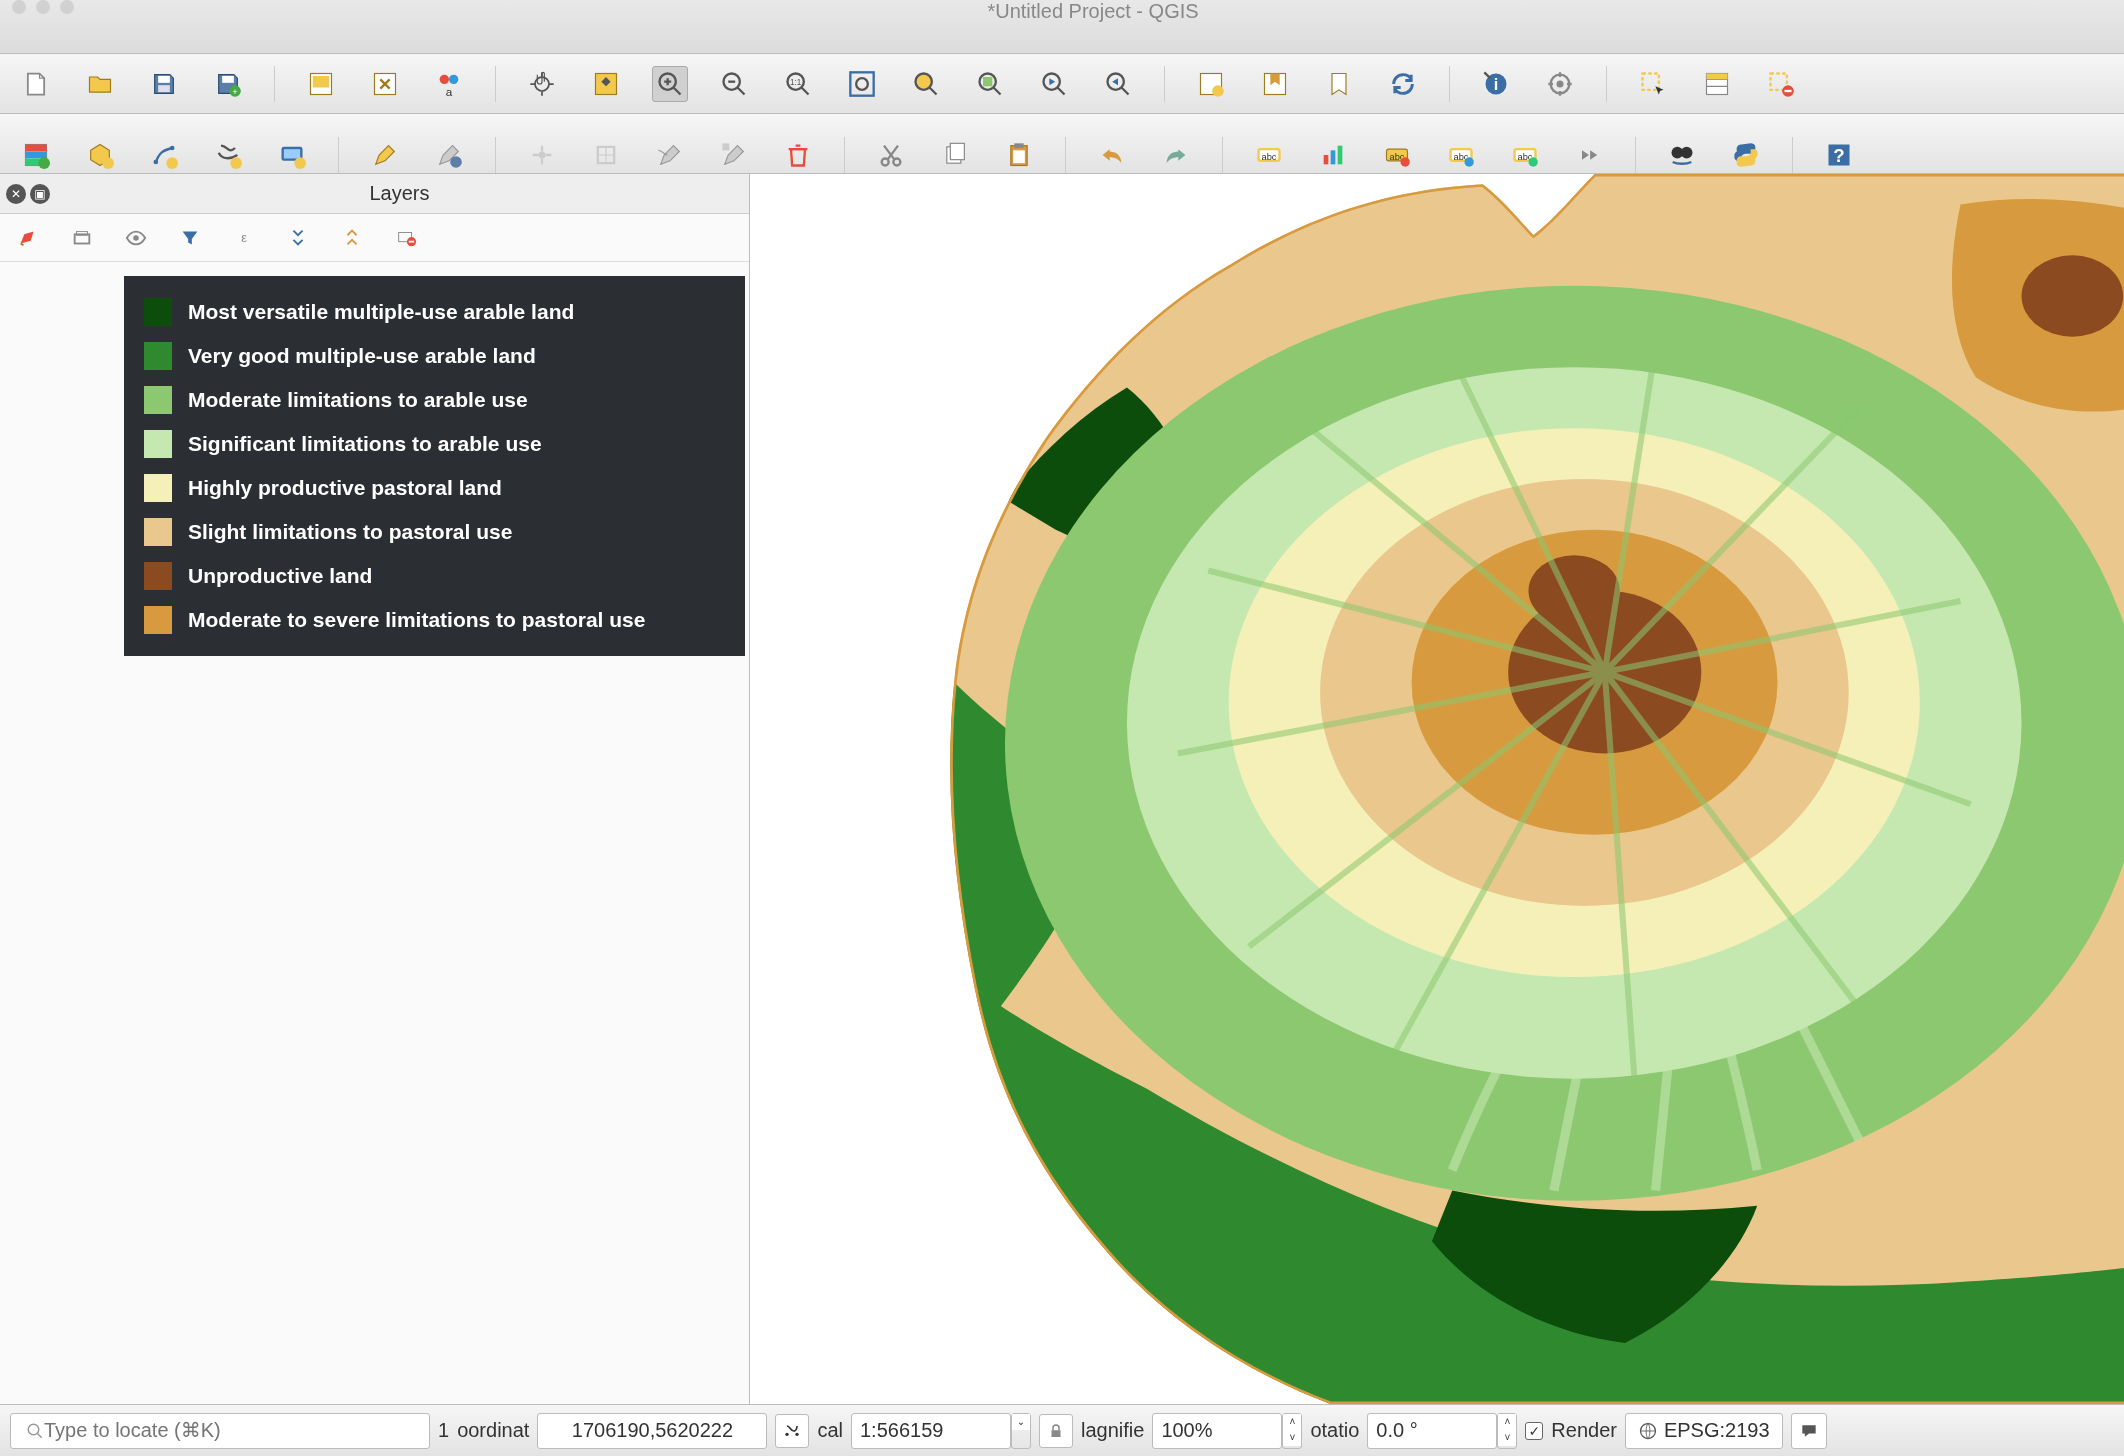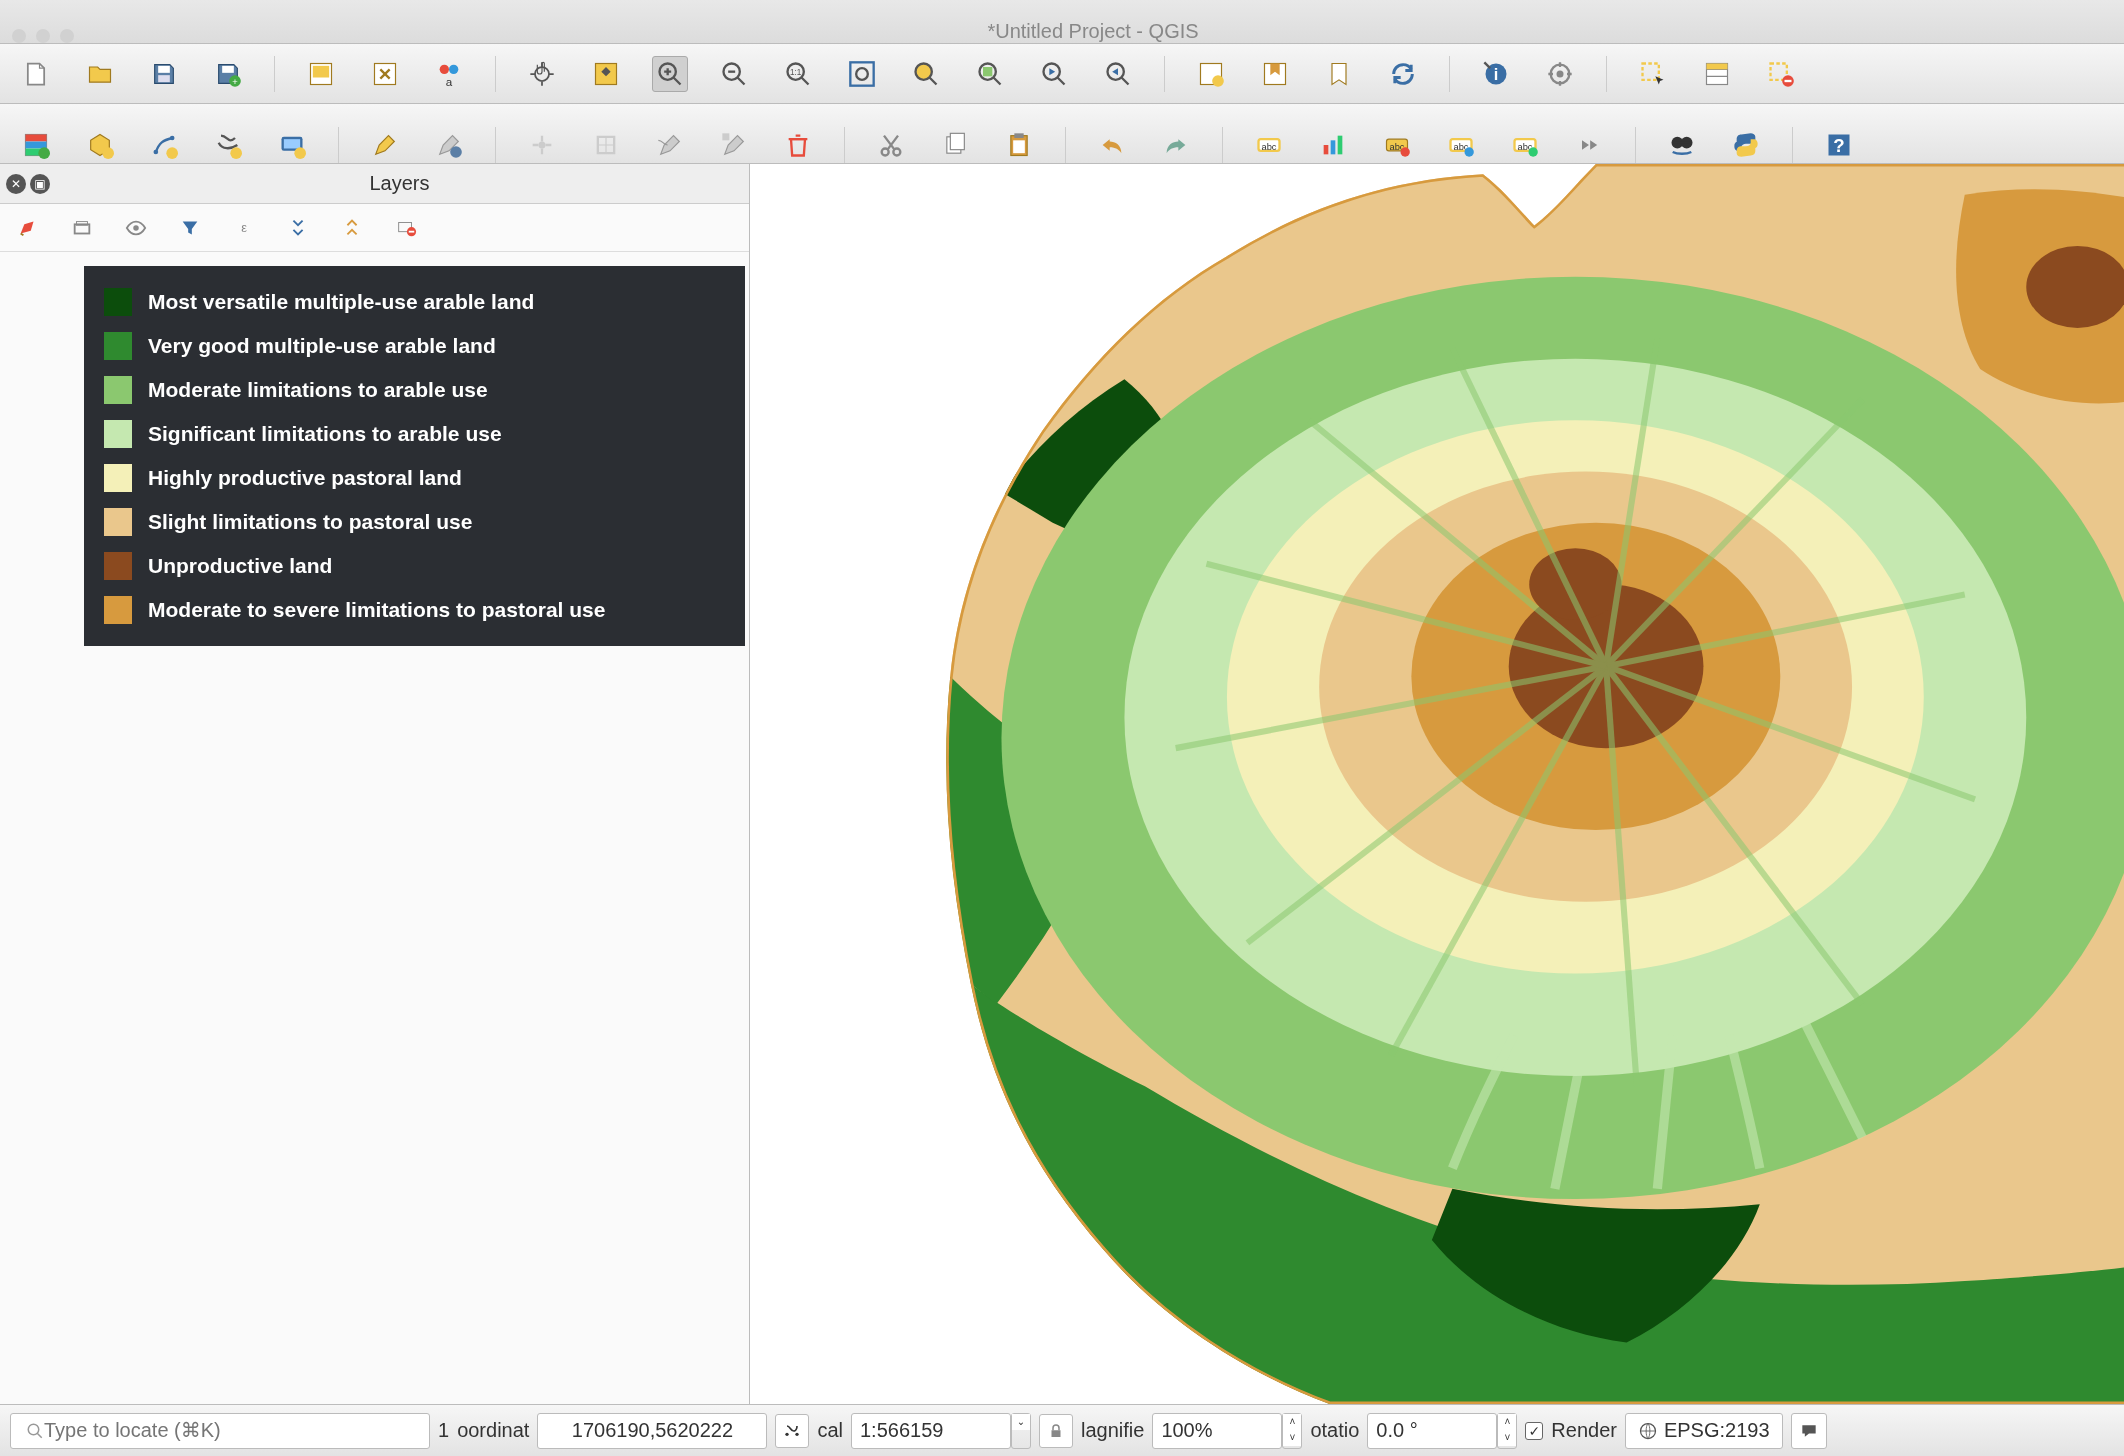--- a/index.html
+++ b/index.html
@@ -1,17 +1,17 @@
 <!DOCTYPE html>
 <html><head>
 <meta charset="utf-8">
 <style>
 * { box-sizing: border-box; margin: 0; padding: 0; }
 body { font-family: -apple-system, "Helvetica Neue", Arial, sans-serif; font-size: 13px; background: #ececec; width: 2124px; height: 1456px; overflow: hidden; display: flex; flex-direction: column; }
-.titlebar { height: 44px; background: linear-gradient(#e8e8e8,#dcdcdc); display: flex; align-items: flex-end; padding: 0 12px; border-bottom: 1px solid #bcbcbc; }
+.titlebar { height: 54px; background: linear-gradient(#e8e8e8,#dcdcdc); display: flex; align-items: flex-start; padding: 0 12px; border-bottom: 1px solid #bcbcbc; }
 .traffic { display: flex; gap: 10px; }
 .traffic span { width: 14px; height: 14px; border-radius: 50%; background: #d1d1d1; }
 .titlebar .title { flex: 1; text-align: center; color: #888; font-size: 20px; }
 .toolbar { height: 60px; background: linear-gradient(#f6f6f6,#e3e3e3); display: flex; align-items: center; padding: 0 18px; gap: 28px; border-bottom: 1px solid #bcbcbc; }
 .toolbar2 { height: 60px; background: linear-gradient(#f6f6f6,#e3e3e3); display: flex; align-items: flex-end; padding: 0 18px; gap: 28px; border-bottom: 1px solid #bcbcbc; }
 .toolbtn { width: 36px; height: 36px; display: flex; align-items: center; justify-content: center; cursor: pointer; border: 1px solid transparent; border-radius: 3px; }
 .toolbtn.active { background: #d0d0d0; border-color: #aaa; }
 .sep { width: 1px; height: 36px; background: #ccc; }
 .main { flex: 1; display: flex; min-height: 0; }
 .layers-panel { width: 750px; background: #fafafa; border-right: 1px solid #bcbcbc; display: flex; flex-direction: column; }
@@ -20,21 +20,21 @@
 .panel-float { width: 20px; height: 20px; border-radius: 50%; background: #555; color: #fff; display: flex; align-items: center; justify-content: center; font-size: 12px; margin-left: 4px; cursor: pointer; }
 .panel-title { flex: 1; text-align: center; font-size: 20px; color: #333; }
 .layers-toolbar { height: 48px; display: flex; align-items: center; gap: 26px; padding: 0 14px; border-bottom: 1px solid #ddd; }
 .layers-tree { flex: 1; padding: 8px 4px; overflow: auto; }
 .layer-row { display: flex; align-items: center; gap: 8px; padding: 2px 4px; }
 .triangle { width: 0; height: 0; border-left: 7px solid transparent; border-right: 7px solid transparent; border-top: 10px solid #888; cursor: pointer; }
 .checkbox { width: 18px; height: 18px; border: 1.5px solid #666; border-radius: 3px; display: flex; align-items: center; justify-content: center; background: #fff; cursor: pointer; }
 .checkbox.checked::after { content: "✓"; font-size: 14px; color: #333; }
 .layer-sym { width: 22px; height: 22px; background: repeating-conic-gradient(#333 0 25%, #fff 0 50%); background-size: 10px 10px; border: 1px solid #333; }
 .layer-name { font-size: 22px; font-weight: bold; color: #111; text-decoration: underline; }
-.legend-box { margin: 6px 0 0 80px; background: #2b2e33; padding: 14px 20px; }
+.legend-box { margin: 6px 0 0 120px; background: #2b2e33; padding: 14px 20px; }
 .legend-item { display: flex; align-items: center; gap: 16px; padding: 8px 0; }
 .swatch { width: 28px; height: 28px; }
 .legend-label { font-size: 21px; font-weight: bold; color: #fff; }
 .canvas { flex: 1; background: #fff; position: relative; overflow: hidden; }
 .canvas svg { width: 100%; height: 100%; }
 .statusbar { height: 52px; background: linear-gradient(#f6f6f6,#e3e3e3); border-top: 1px solid #bcbcbc; display: flex; align-items: center; padding: 0 10px; gap: 8px; font-size: 20px; color: #333; }
 .locator { width: 420px; height: 36px; border: 1px solid #bbb; background: #fff; border-radius: 3px; display: flex; align-items: center; padding: 0 15px; gap: 0; }
 .locator input { border: none; outline: none; font-size: 20px; color: #999; flex: 1; background: transparent; }
 .status-input { height: 36px; border: 1px solid #bbb; background: #fff; border-radius: 3px; padding: 0 8px; font-size: 20px; color: #333; }
 .status-lbl { font-size: 20px; color: #333; }

